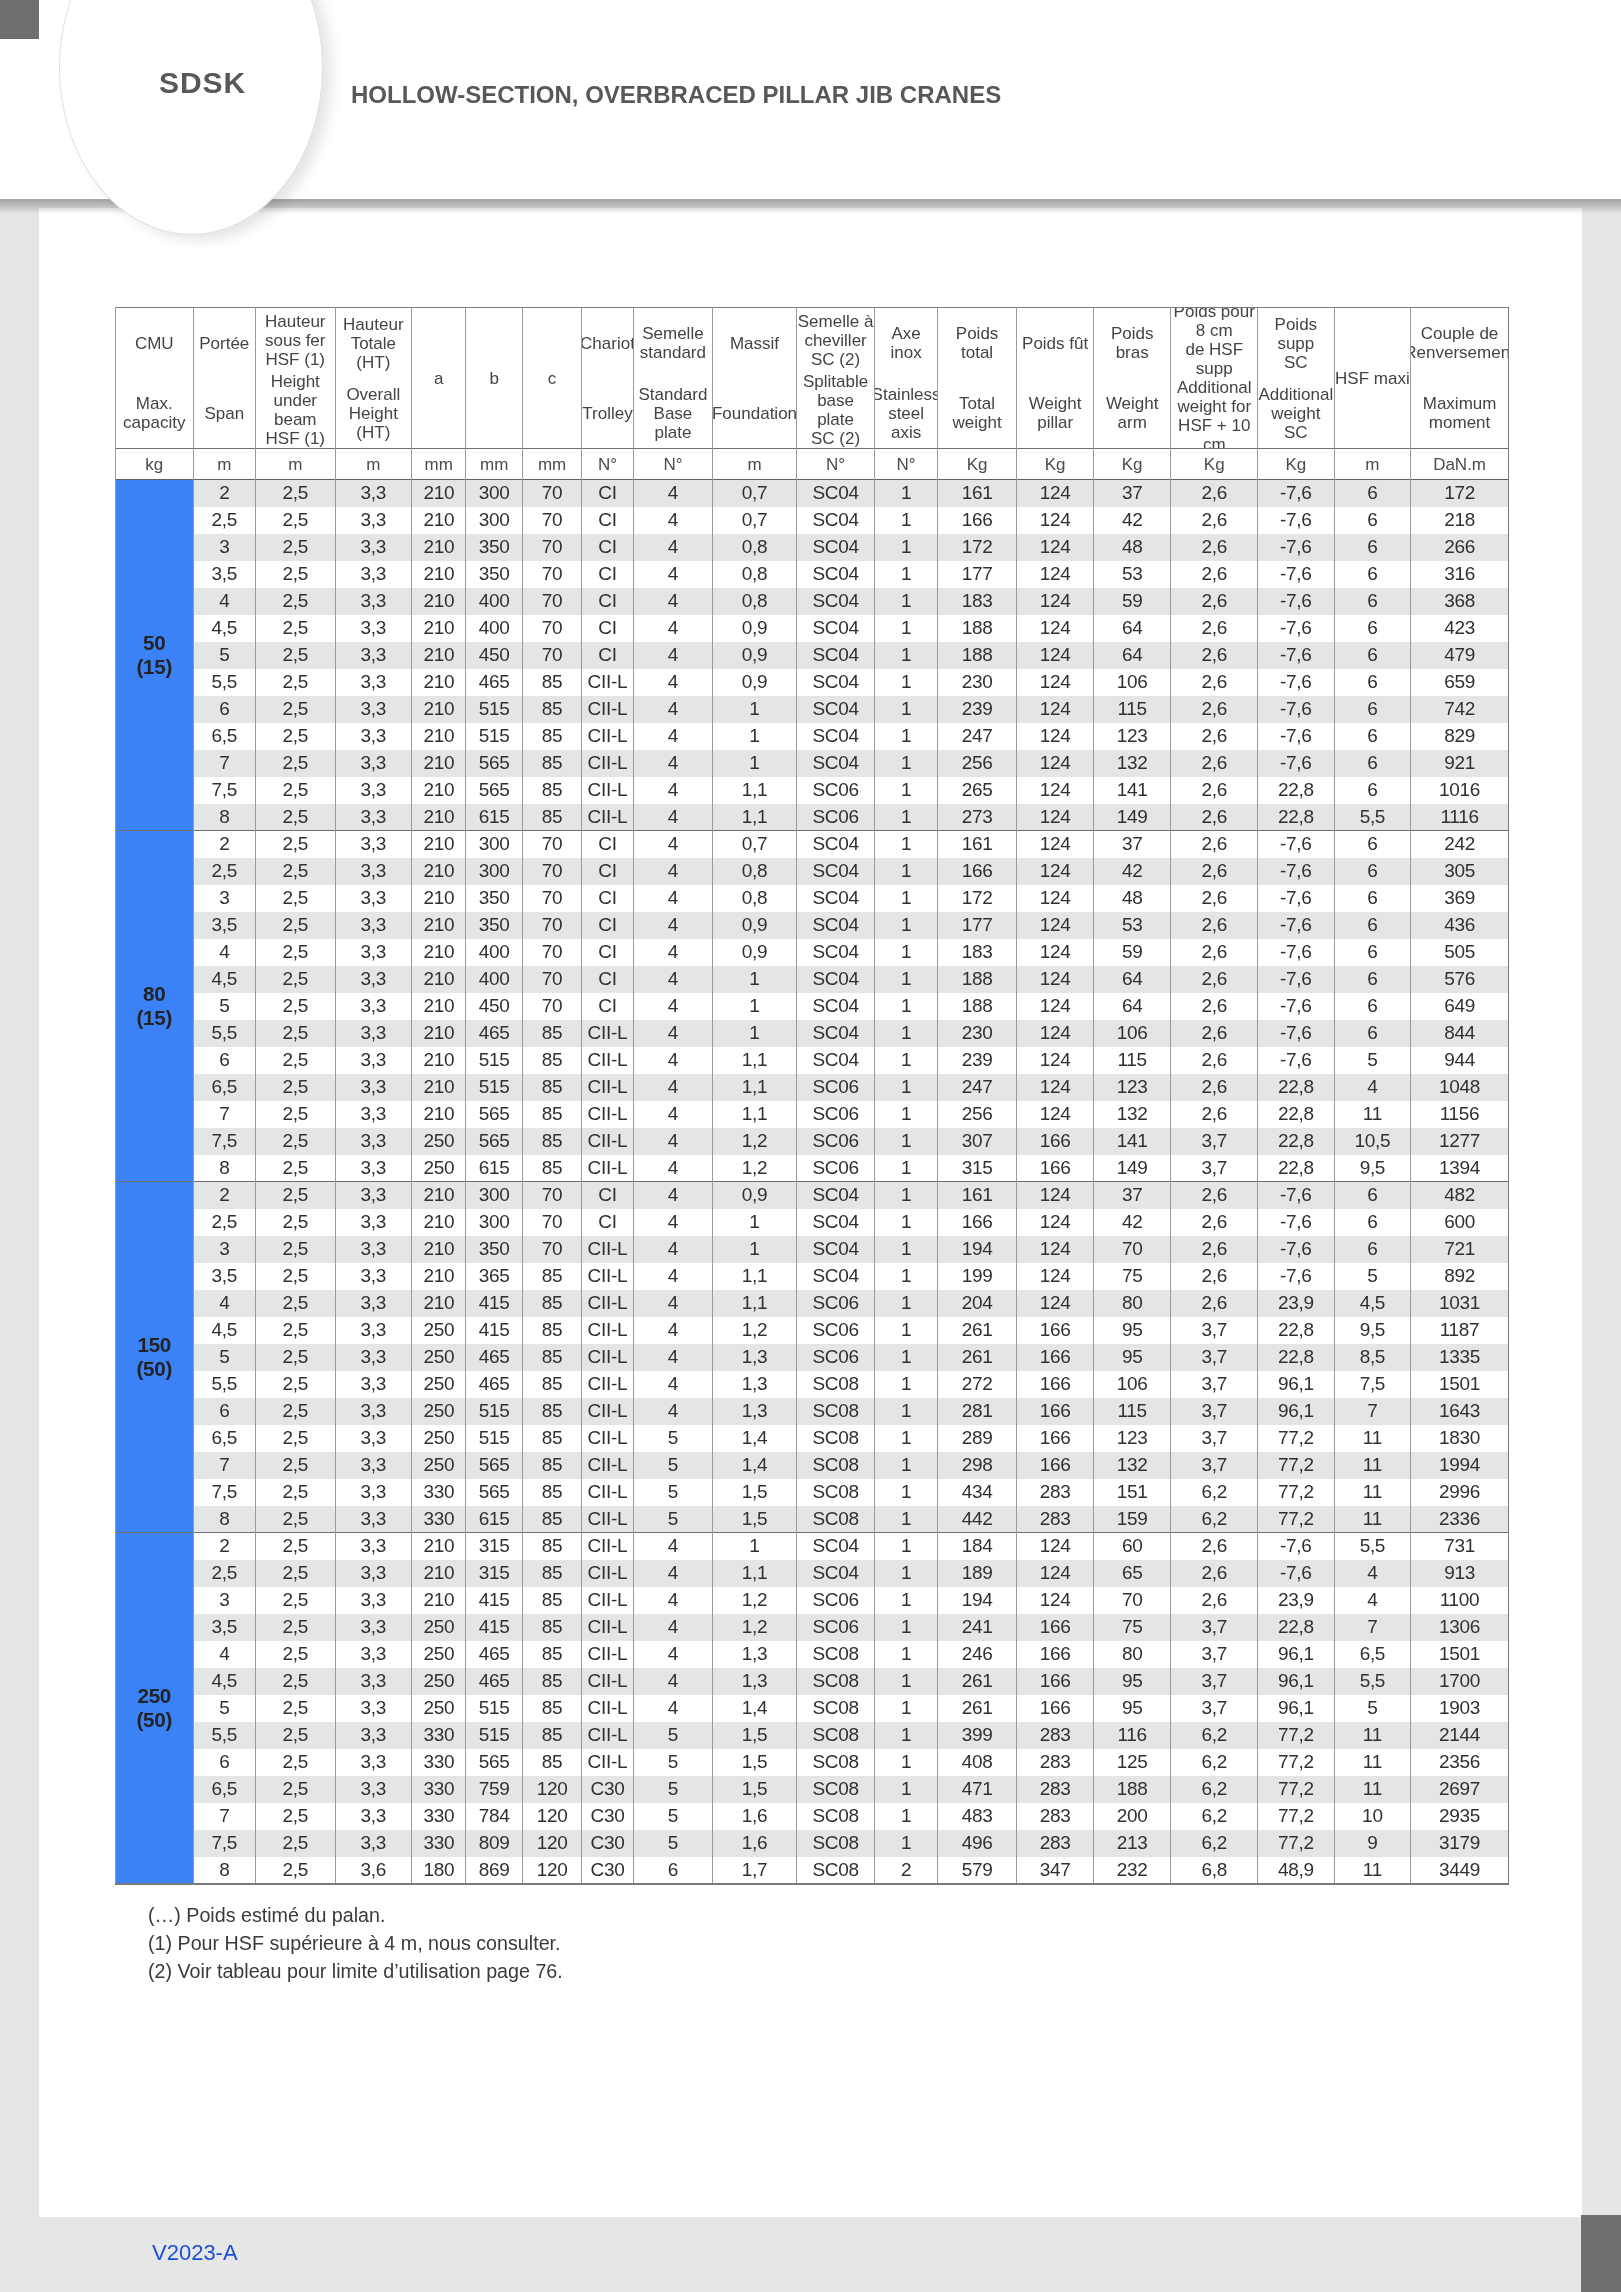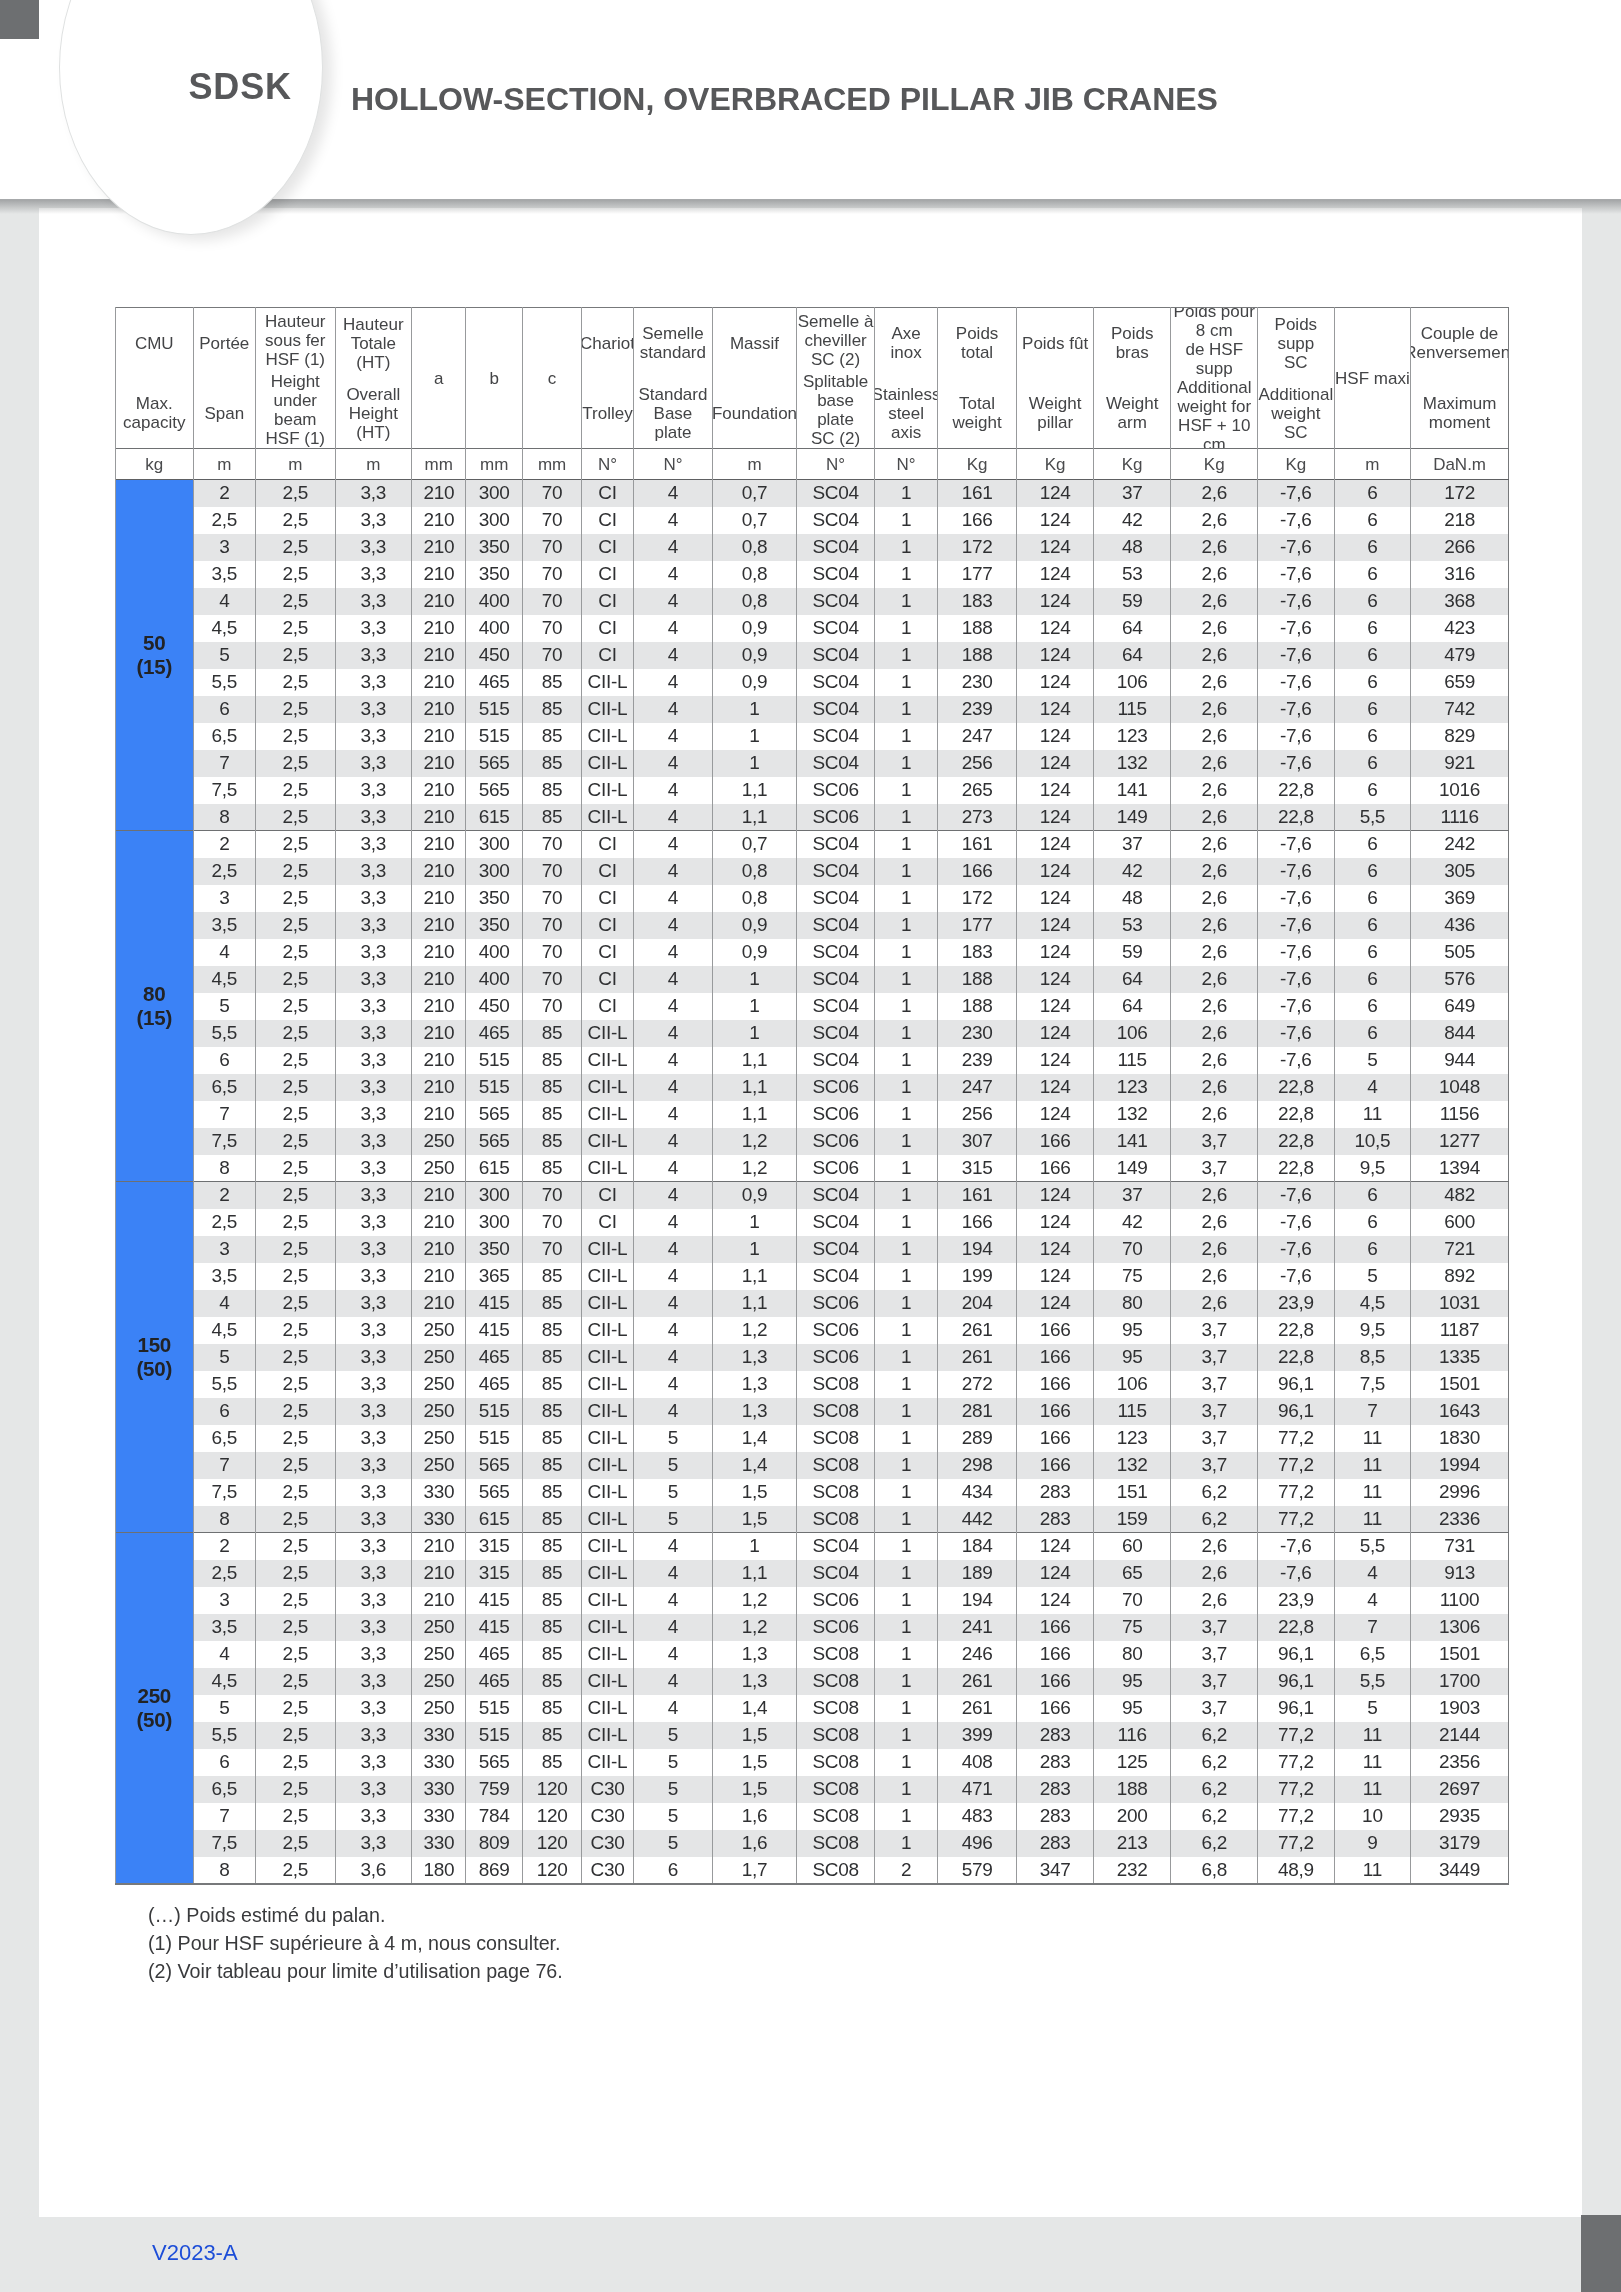--- a/index.html
+++ b/index.html
@@ -7,23 +7,23 @@
           font-family:"Liberation Sans", sans-serif;}
   
   .sheet{position:absolute;left:39px;top:208px;width:1543px;height:2009px;background:#fff;z-index:1;}
   
   .header-band{position:absolute;left:0;top:0;width:1621px;height:199px;background:#fff;z-index:2;}
   .header-shadow{position:absolute;left:0;top:199px;width:1621px;height:14.3px;z-index:2;
      background:linear-gradient(to bottom, rgba(110,112,114,0.55), rgba(110,112,114,0));
      border-top:0.9px solid #a7a9ab;}
   .bubble{position:absolute;left:59px;top:-100px;width:262px;height:333px;background:#fff;
      border:1.8px solid #dfe1e1;border-radius:50%;z-index:3;box-shadow:9px 5.4px 12.5px rgba(0,0,0,0.10);}
-  .sdsk{position:absolute;left:113px;top:66px;width:179px;text-align:right;font-size:36px;
+  .sdsk{position:absolute;left:113px;top:66px;width:179px;text-align:center;font-size:30px;
      font-weight:bold;color:#57585a;letter-spacing:0.9px;z-index:4;}
-  .page-title{position:absolute;left:351px;top:81px;font-size:32px;font-weight:bold;color:#57585a;z-index:4;}
+  .page-title{position:absolute;left:351px;top:81px;font-size:24px;font-weight:bold;color:#57585a;z-index:4;}
   .corner-top{position:absolute;left:0;top:0;width:39px;height:39px;background:#6d6f71;z-index:5;}
   .corner-bottom{position:absolute;left:1581px;top:2215px;width:40px;height:78px;background:#6d6f71;z-index:5;}
   .version{position:absolute;left:152px;top:2240px;font-size:22px;color:#1d4ed8;z-index:2;}
   
   #crane-table{position:absolute;left:115px;top:307px;width:1394px;z-index:2;border-collapse:collapse;
      table-layout:fixed;background:#fff;border:1.8px solid #77797b;border-bottom-width:2.7px;}
   #crane-table th,#crane-table td{border-left:0.9px solid #989a9c;padding:0;text-align:center;
      vertical-align:middle;overflow:hidden;}
   #crane-table thead tr.names{height:140px;}
   #crane-table thead th{font-weight:normal;font-size:17px;line-height:19px;color:#434446;}

